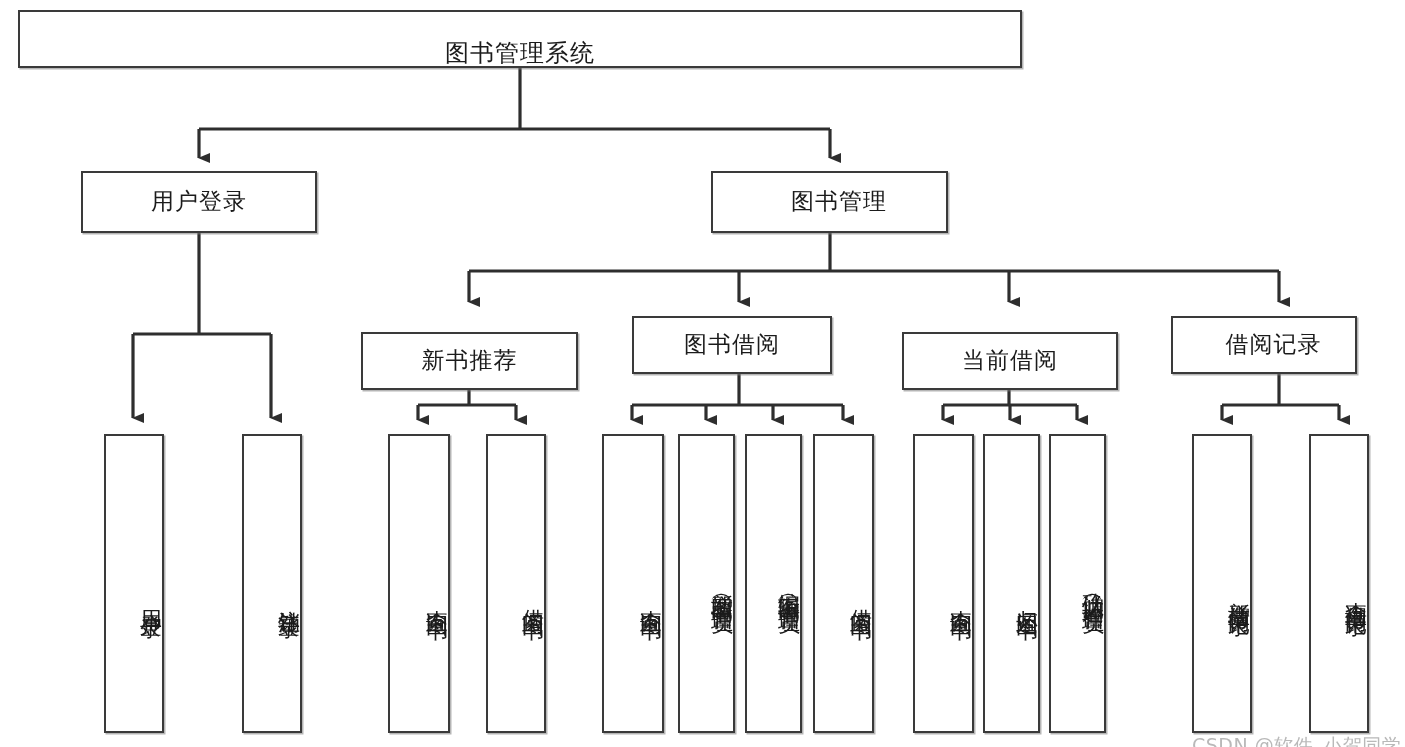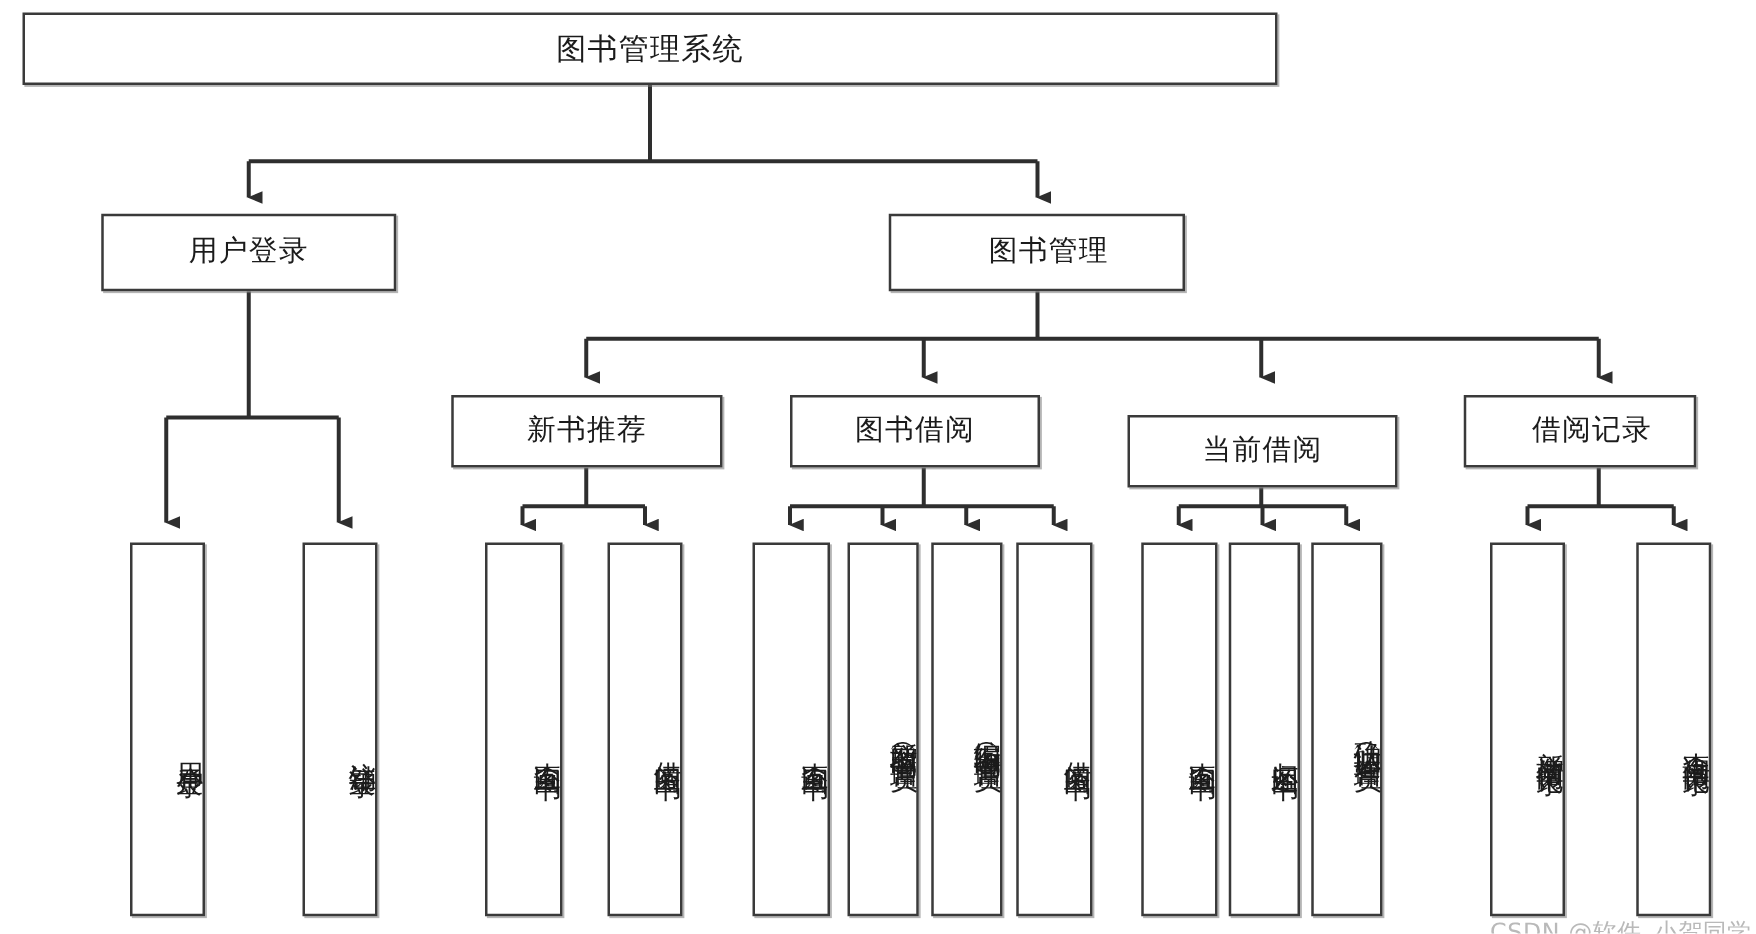--- a/index.html
+++ b/index.html
@@ -117,32 +117,32 @@
       <path d="M1010,405 L1010,420" marker-end="url(#arrow)"></path>
       <path d="M1077,405 L1077,420" marker-end="url(#arrow)"></path>
 
       <path d="M1279,374 L1279,405"></path>
       <path d="M1222,405 L1339,405"></path>
       <path d="M1222,405 L1222,420" marker-end="url(#arrow)"></path>
       <path d="M1339,405 L1339,420" marker-end="url(#arrow)"></path>
     </g>
   </svg>
 
-  <div class="node h root" style="left:18px; top:10px; width:1004px; height:58px;">
+  <div class="node h root" style="left:18px; top:10px; width:1004px; height:58px;align-items:flex-end;">
     <span>图书管理系统</span>
   </div>
 
   <div class="node h" style="left:81px; top:171px; width:236px; height:62px;">
     <span>用户登录</span>
   </div>
   <div class="node h" style="left:711px; top:171px; width:237px; height:62px;padding-left:19px;">
     <span>图书管理</span>
   </div>
 
-  <div class="node h" style="left:361px; top:316px; width:217px; height:58px;">
+  <div class="node h" style="left:361px; top:332px; width:217px; height:58px;">
     <span>新书推荐</span>
   </div>
   <div class="node h" style="left:632px; top:316px; width:200px; height:58px;">
     <span>图书借阅</span>
   </div>
   <div class="node h" style="left:902px; top:332px; width:216px; height:58px;">
     <span>当前借阅</span>
   </div>
   <div class="node h" style="left:1171px; top:316px; width:186px; height:58px;padding-left:19px;">
     <span>借阅记录</span>

